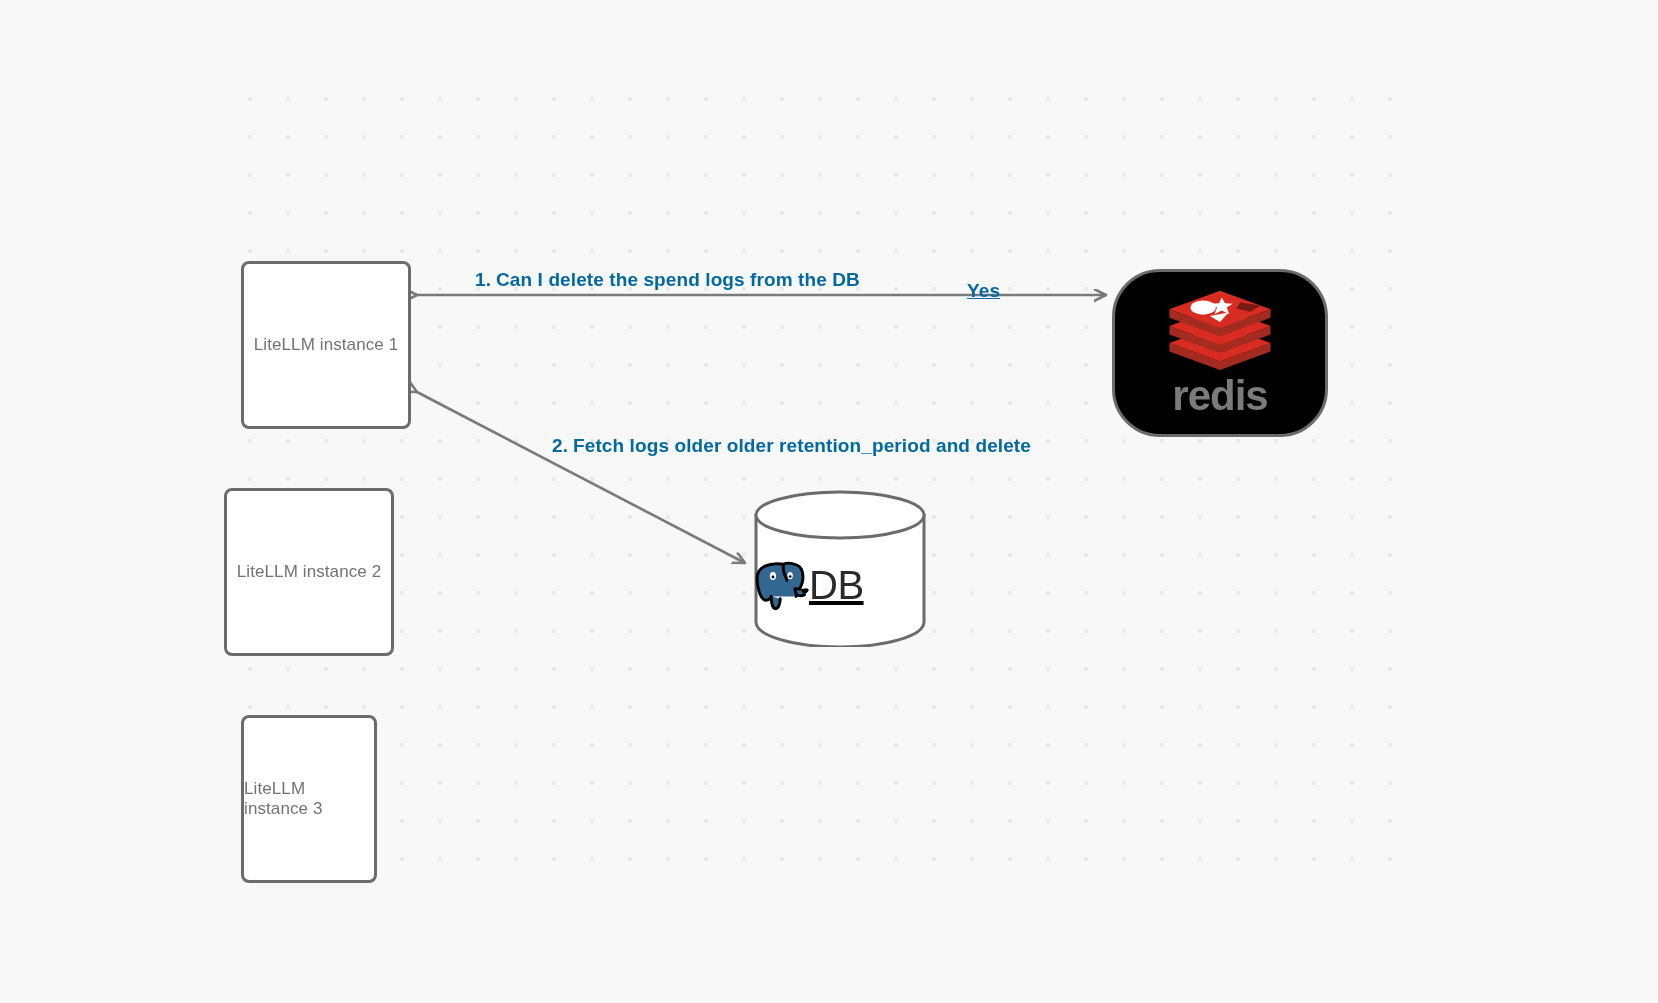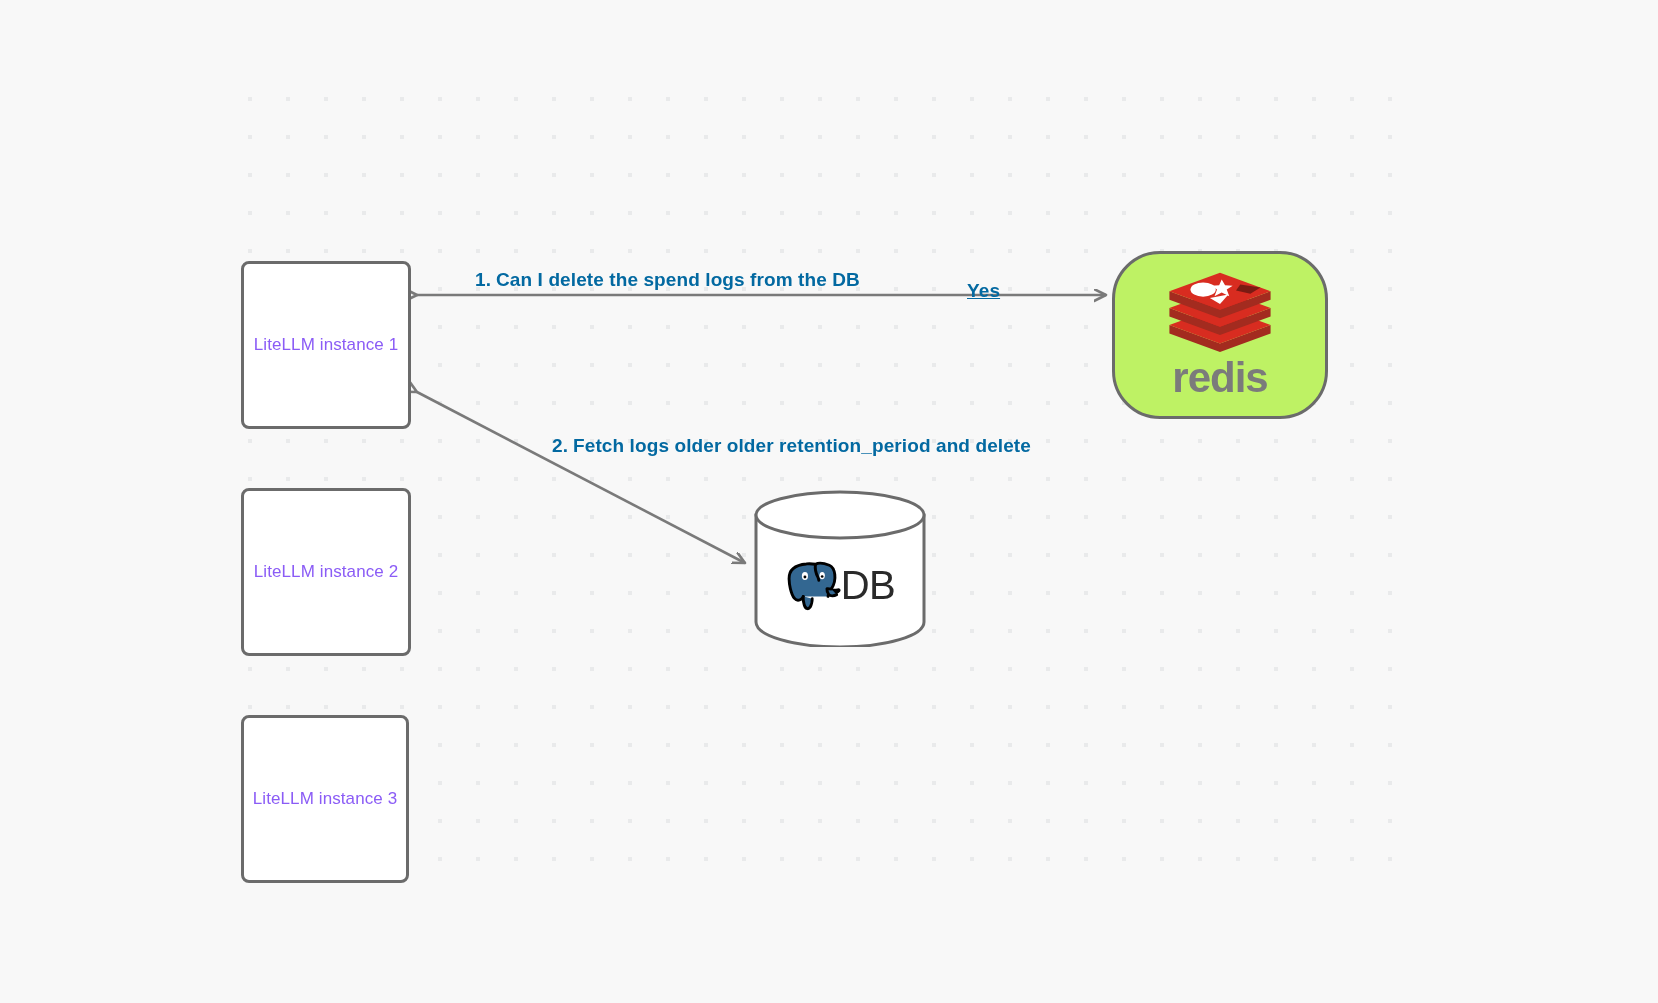--- a/index.html
+++ b/index.html
@@ -43,36 +43,36 @@
     background: #ffffff;
     border: 3px solid #6b6b6b;
     border-radius: 8px;
     display: flex;
     align-items: center;
     justify-content: center;
     box-sizing: border-box;
   }
   .node-box .node-label {
     font-size: 17px;
-    color: #8b5cf6;
+    color: #737373;
     font-family: "Liberation Sans", sans-serif;
     letter-spacing: 0.1px;
   }
   #llm1 { left: 241px; top: 261px; width: 170px; height: 168px; }
-  #llm2 { left: 241px; top: 488px; width: 170px; height: 168px; }
-  #llm3 { left: 241px; top: 715px; width: 168px; height: 168px; }
+  #llm2 { left: 224px; top: 488px; width: 170px; height: 168px; }
+  #llm3 { left: 241px; top: 715px; width: 136px; height: 168px; }
 
   
   #redis-node {
     position: absolute;
     left: 1112px;
-    top: 251px;
+    top: 269px;
     width: 216px;
     height: 168px;
-    background: #bef264;
+    background: #000000;
     border: 3px solid #6b6b6b;
     border-radius: 48px;
     box-sizing: border-box;
     display: flex;
     flex-direction: column;
     align-items: center;
     justify-content: center;
   }
   #redis-logo-wrap {
     display: flex;
@@ -98,24 +98,25 @@
     width: 174px;
     height: 157px;
   }
   #pg-content {
     position: absolute;
     left: 0; top: 0;
     width: 174px;
     height: 157px;
     display: flex;
     align-items: center;
-    justify-content: center;
+    justify-content: flex-start;
     gap: 0px;
     padding-top: 34px;
     box-sizing: border-box;
+    text-decoration: underline;
   }
   .pg-db-text {
     font-family: "Liberation Sans", sans-serif;
     font-size: 40px;
     font-weight: 400;
     color: #2a2a2a;
     letter-spacing: -0.5px;
     margin-left: -2px;
   }
 

